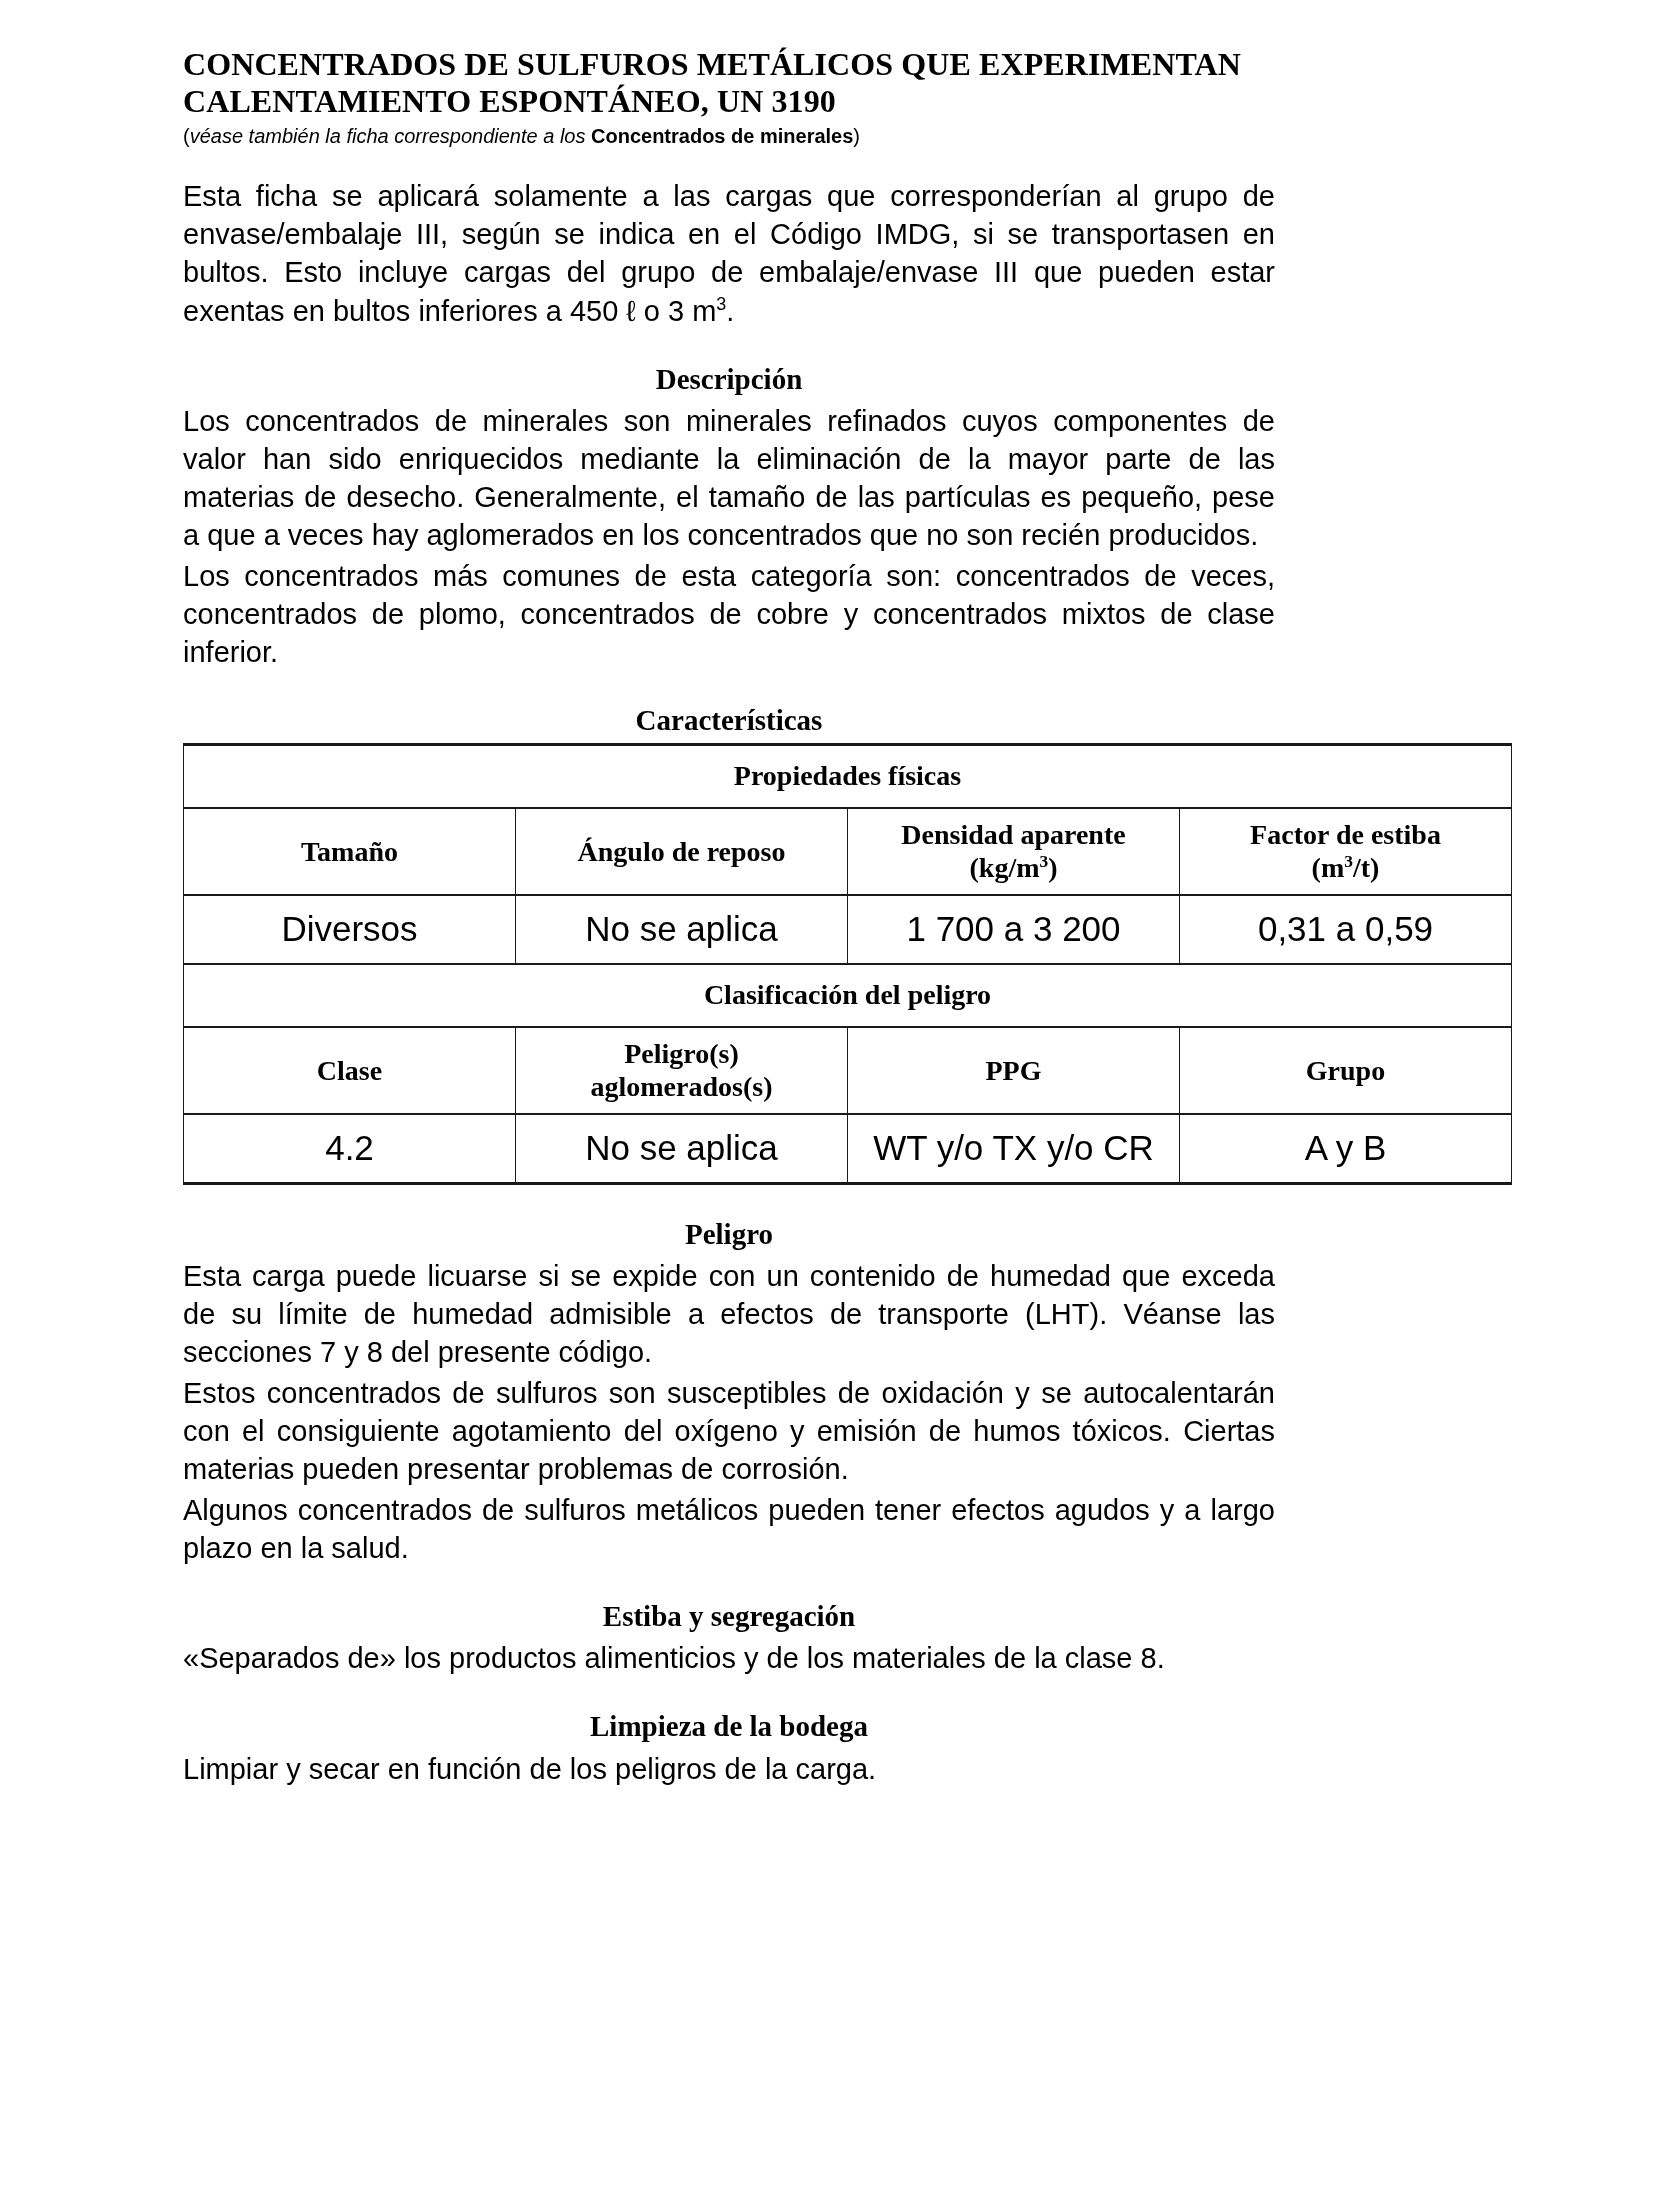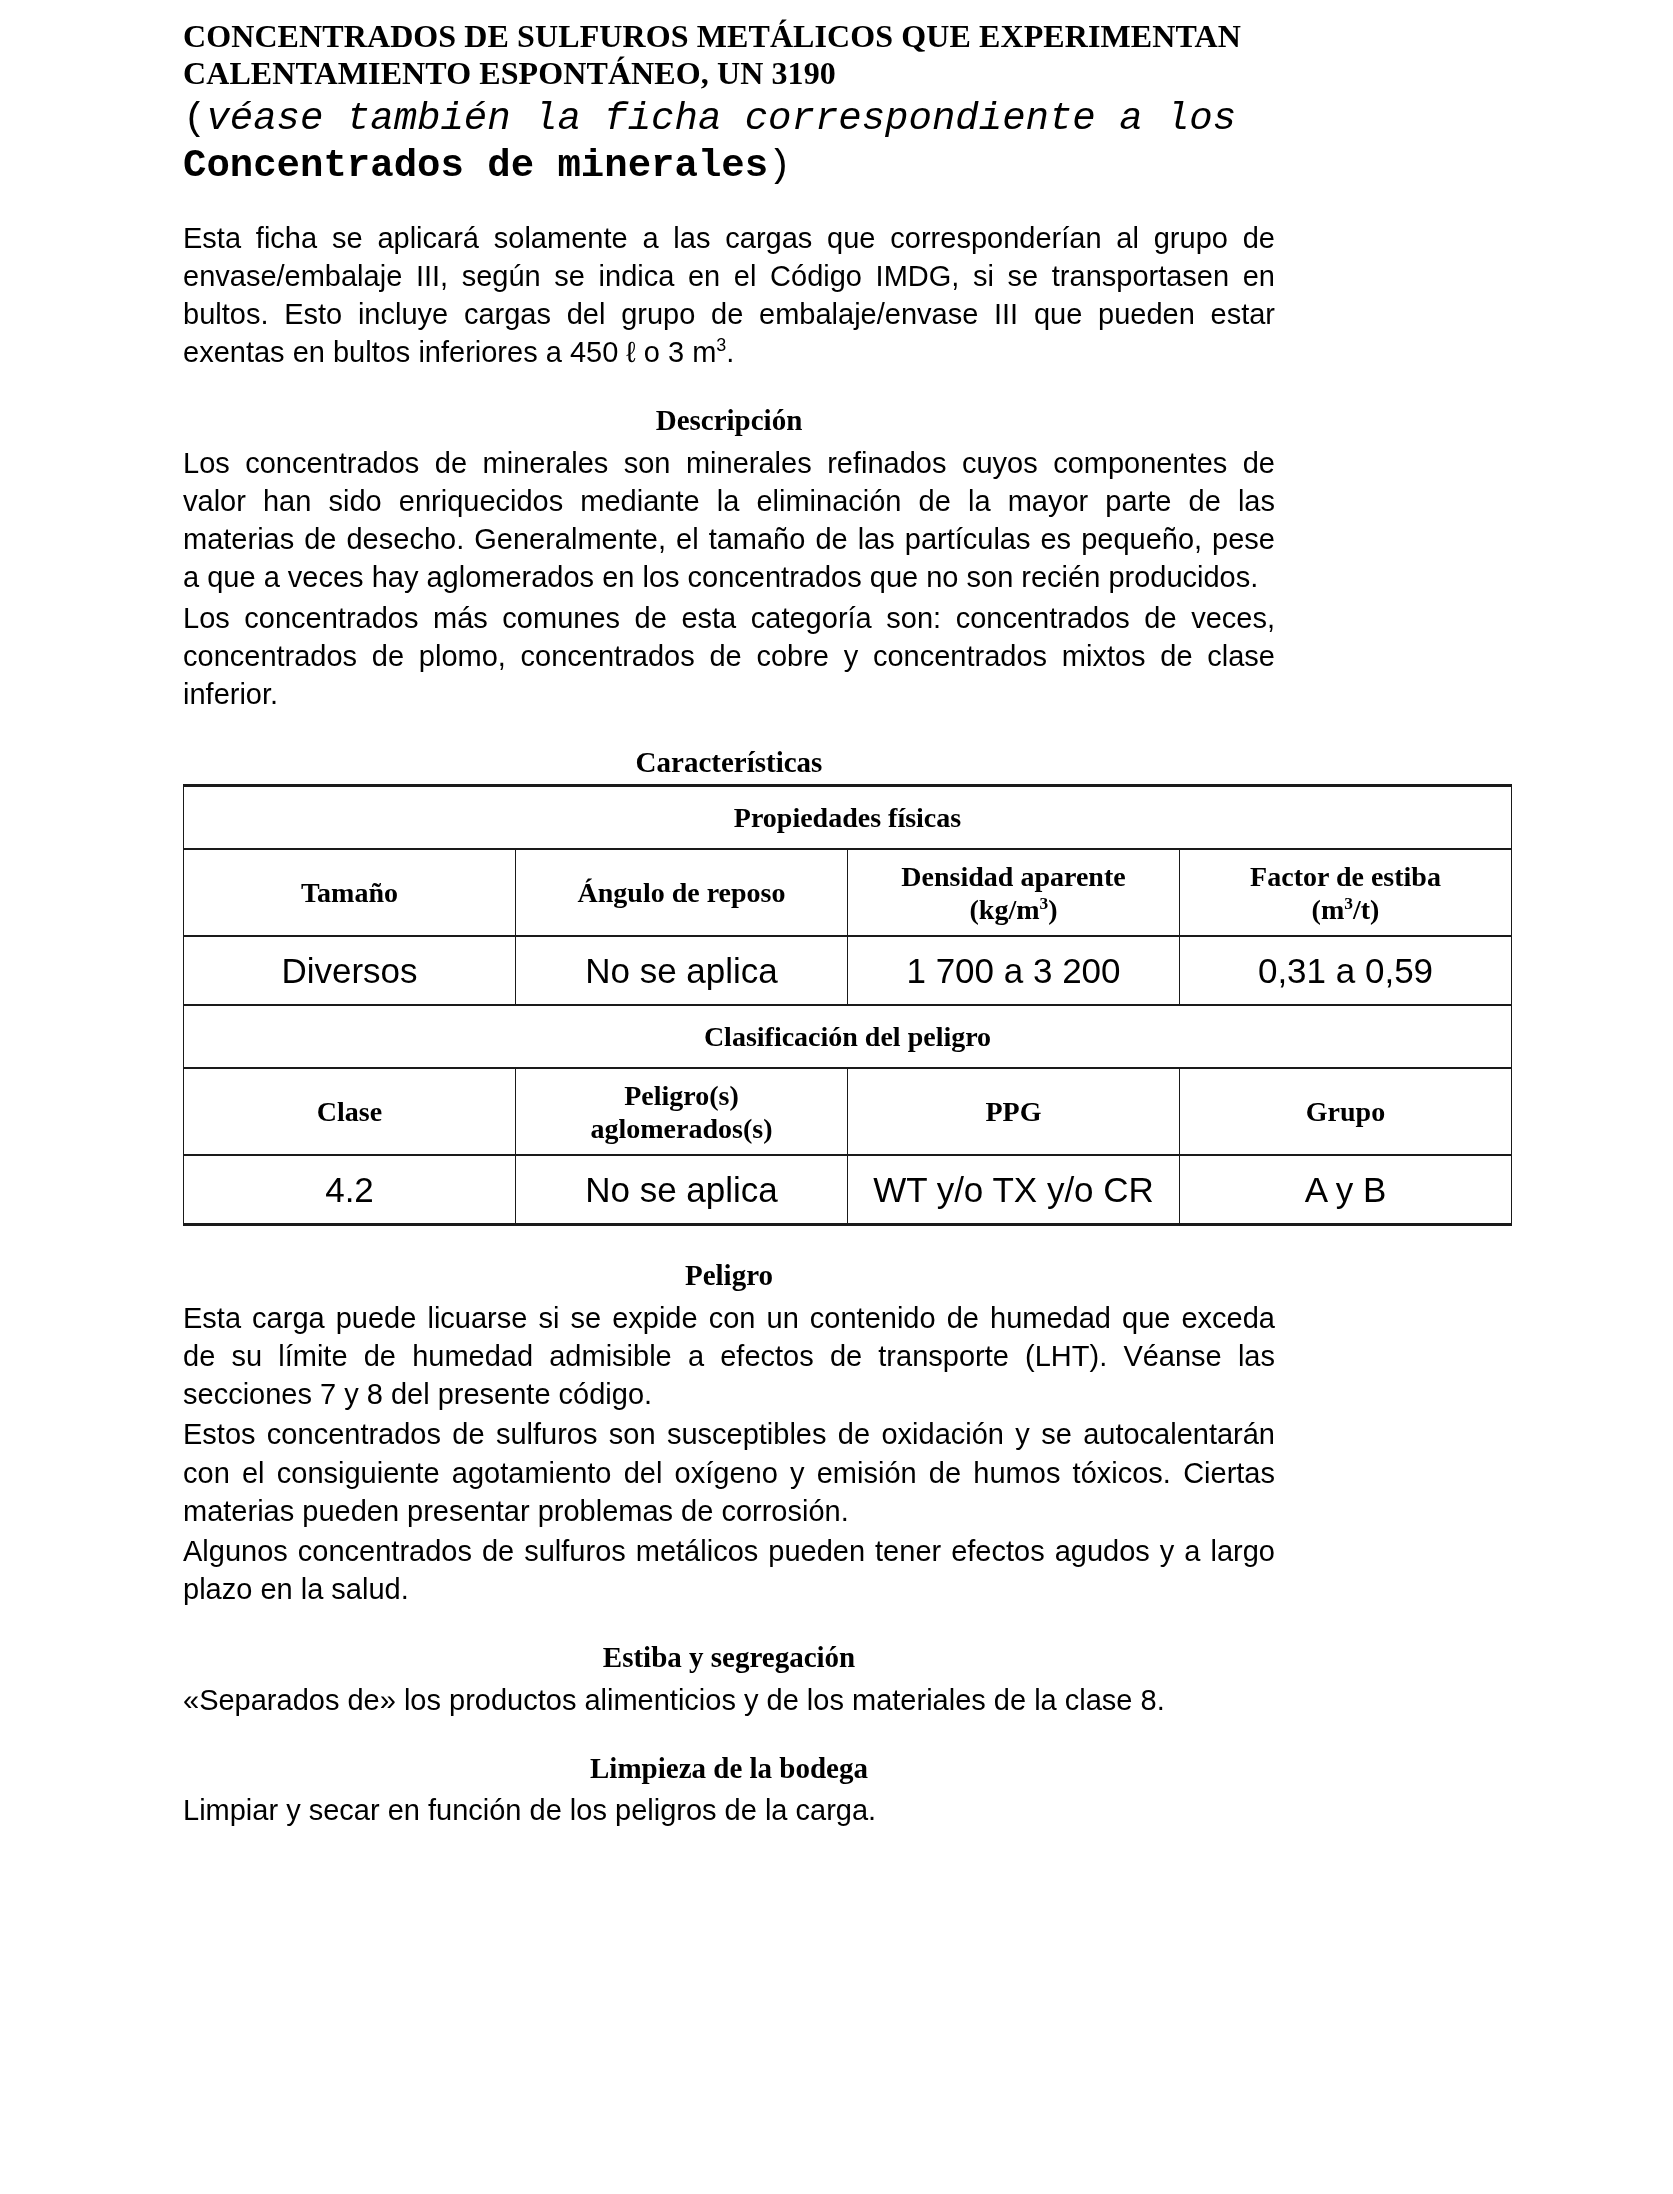--- a/index.html
+++ b/index.html
@@ -12,38 +12,38 @@
     height: 2194px;
     font-family: "Liberation Sans", sans-serif;
     color: #000000;
     -webkit-font-smoothing: antialiased;
   }
   .page {
     position: relative;
     width: 1436px;
     height: 2194px;
     box-sizing: border-box;
-    padding: 10px 161px 0 183px;
+    padding: 38px 161px 0 183px;
   }
 
   
   .doc-title {
     font-family: "Liberation Serif", serif;
     font-weight: bold;
     font-size: 32px;
     line-height: 1.16;
     letter-spacing: 0.1px;
     margin: 0;
     padding-top: 8px;
   }
   .doc-title .line { display: block; }
 
   .doc-subtitle {
-    font-family: Liberation Mono, monospace;
-    font-size: 39px;
+    font-family: Liberation Sans, sans-serif;
+    font-size: 20px;
     line-height: 1.2;
     margin: 4px 0 0 0;
     font-style: italic;
   }
   .doc-subtitle .bold-up {
     font-weight: bold;
     font-style: normal;
   }
   .doc-subtitle .paren {
     font-style: normal;

